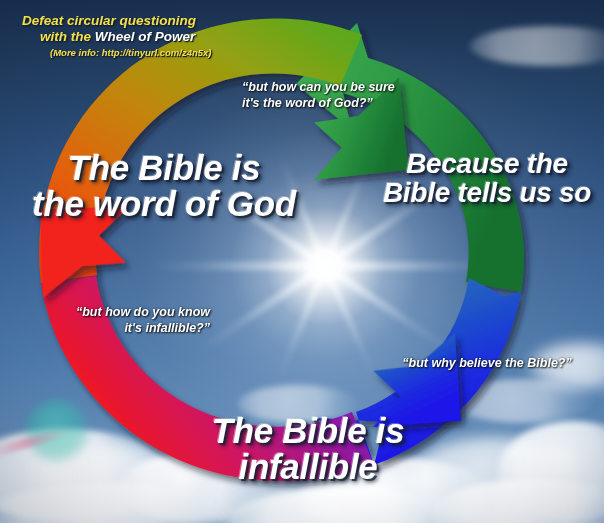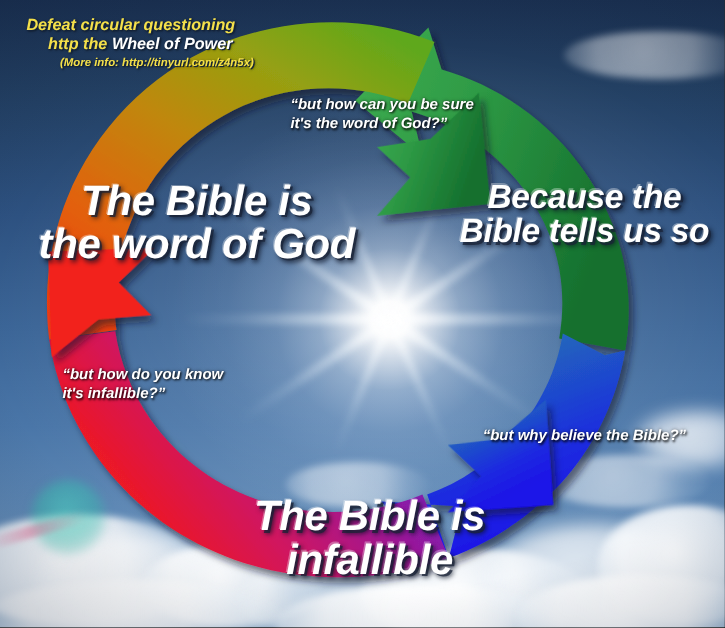--- a/index.html
+++ b/index.html
@@ -6,21 +6,21 @@
     margin: 0;
     padding: 0;
     background: #000;
   }
   #stage {
     position: relative;
     width: 604px;
     height: 523px;
     overflow: hidden;
     font-family: "Liberation Sans", sans-serif;
-    background: #404040;
+    background: #a21caf;
   }
 
   
   .sky {
     position: absolute;
     inset: 0;
     background:
       linear-gradient(180deg,
         #1b3152 0%,
         #234063 14%,
@@ -175,21 +175,21 @@
     position: absolute;
     font-style: italic;
     font-weight: bold;
     color: #ffffff;
     font-size: 12.5px;
     line-height: 15.5px;
     white-space: pre-line;
     text-shadow: 1px 1px 2px rgba(0,0,0,.85), 0 0 3px rgba(0,0,0,.55);
   }
   #quote-top    { left: 242px; top: 80px;  width: 180px; text-align: left; }
-  #quote-left   { left: 52px;  top: 305px; width: 158px; text-align: left; }
+  #quote-left   { left: 52px;  top: 305px; width: 158px; text-align: right; }
   #quote-right  { left: 392px; top: 356px; width: 190px; text-align: center; }
 </style>
 </head>
 <body>
 
 <div id="stage">
 
   <div class="sky"></div>
 
   <div class="clouds">
@@ -333,21 +333,21 @@
       <path fill="url(#gBlue)" d="M 458 336 L 458 424 L 370 424 L 400 396 L 374 368 L 418 366 Z" transform="rotate(-4 414 380)"></path>
 
       <path fill="#f2231a" d="M 41 296 L 41 208 L 130 208 L 99 236 L 125 264 L 81 266 Z" transform="rotate(-2 86 237)"></path>
 
       <path fill="#5ea81c" d="M 296 84 L 356 24 L 404 72 L 372 76 L 374 112 Z" opacity="0"></path>
     </g>
   </svg>
 
   <div class="title-block">
     <div class="title-line">Defeat circular questioning</div>
-    <div class="title-line l2"><span>http the </span><span class="wop">Wheel of Power</span></div>
+    <div class="title-line l2"><span>with the </span><span class="wop">Wheel of Power</span></div>
     <div class="title-sub">(More info: http://tinyurl.com/z4n5x)</div>
   </div>
 
   <div class="statement" id="stmt-left">The Bible is
 the word of God</div>
   <div class="statement" id="stmt-right">Because the
 Bible tells us so</div>
   <div class="statement" id="stmt-bottom">The Bible is
 infallible</div>
 

